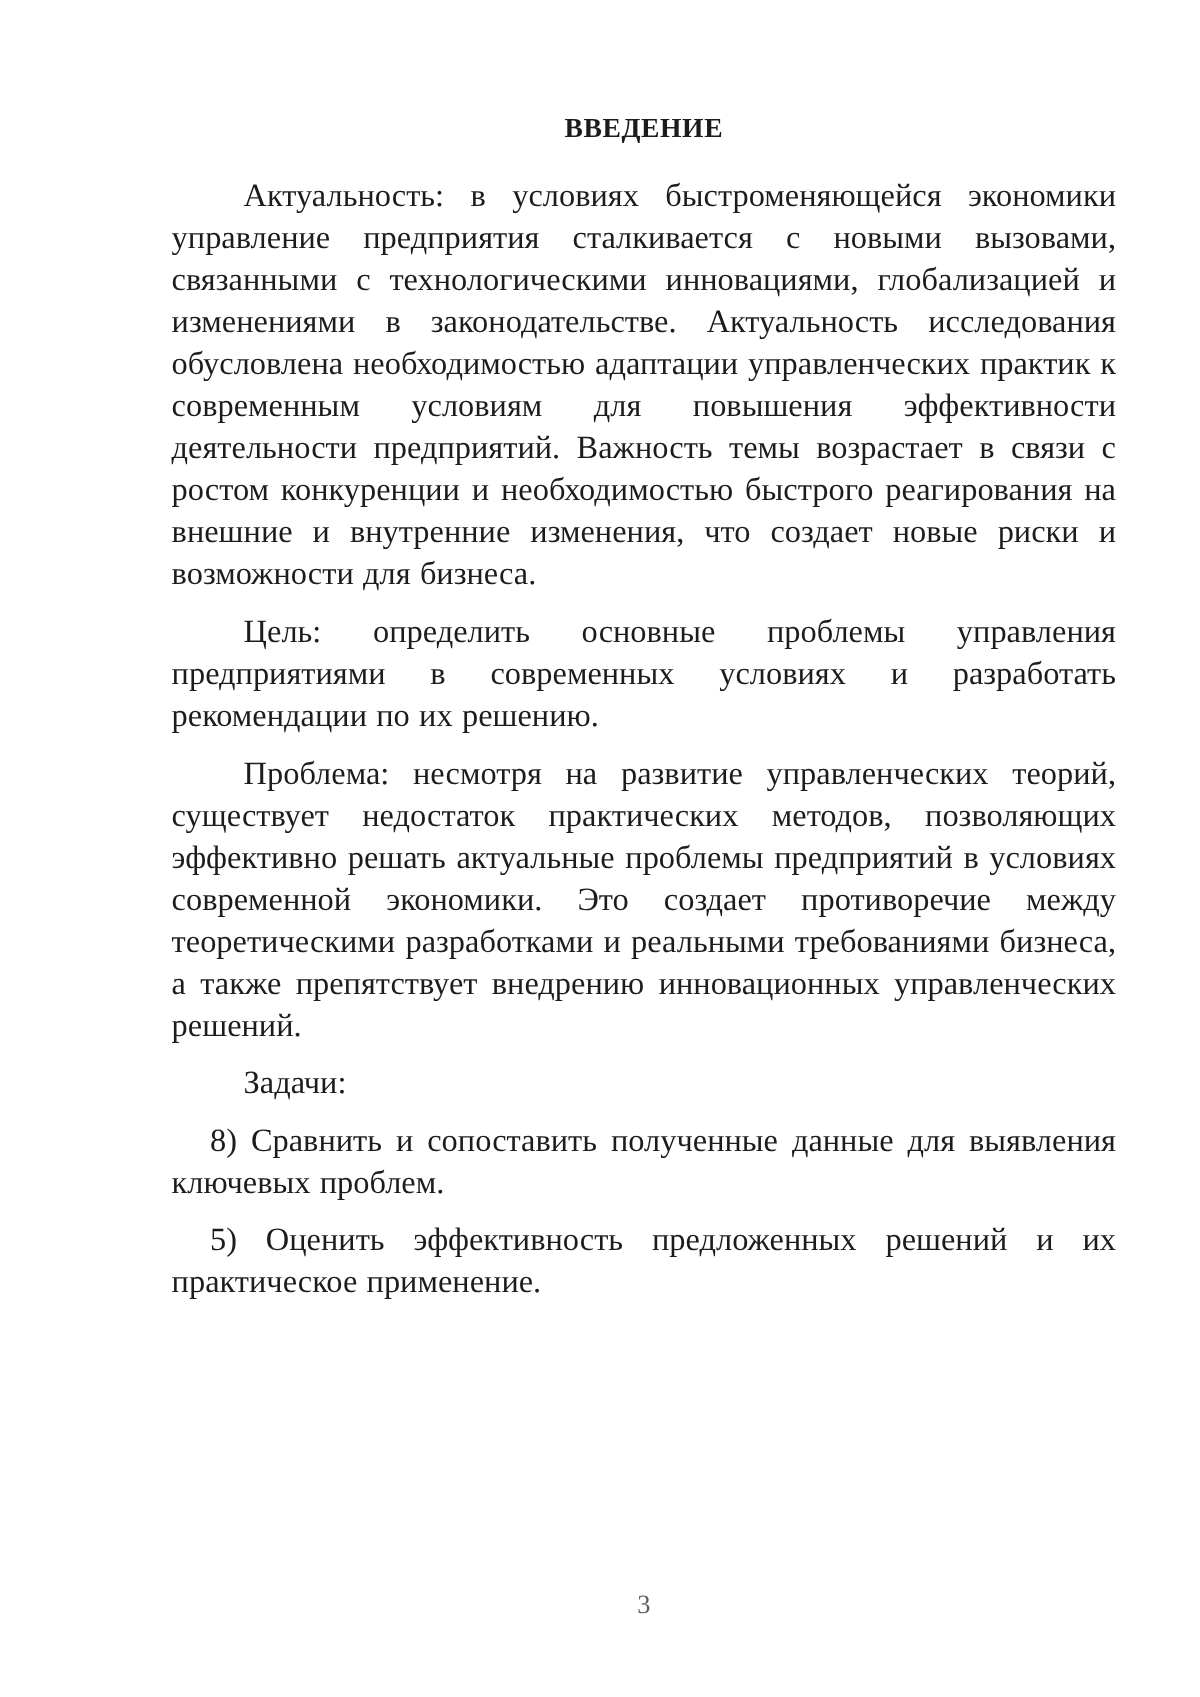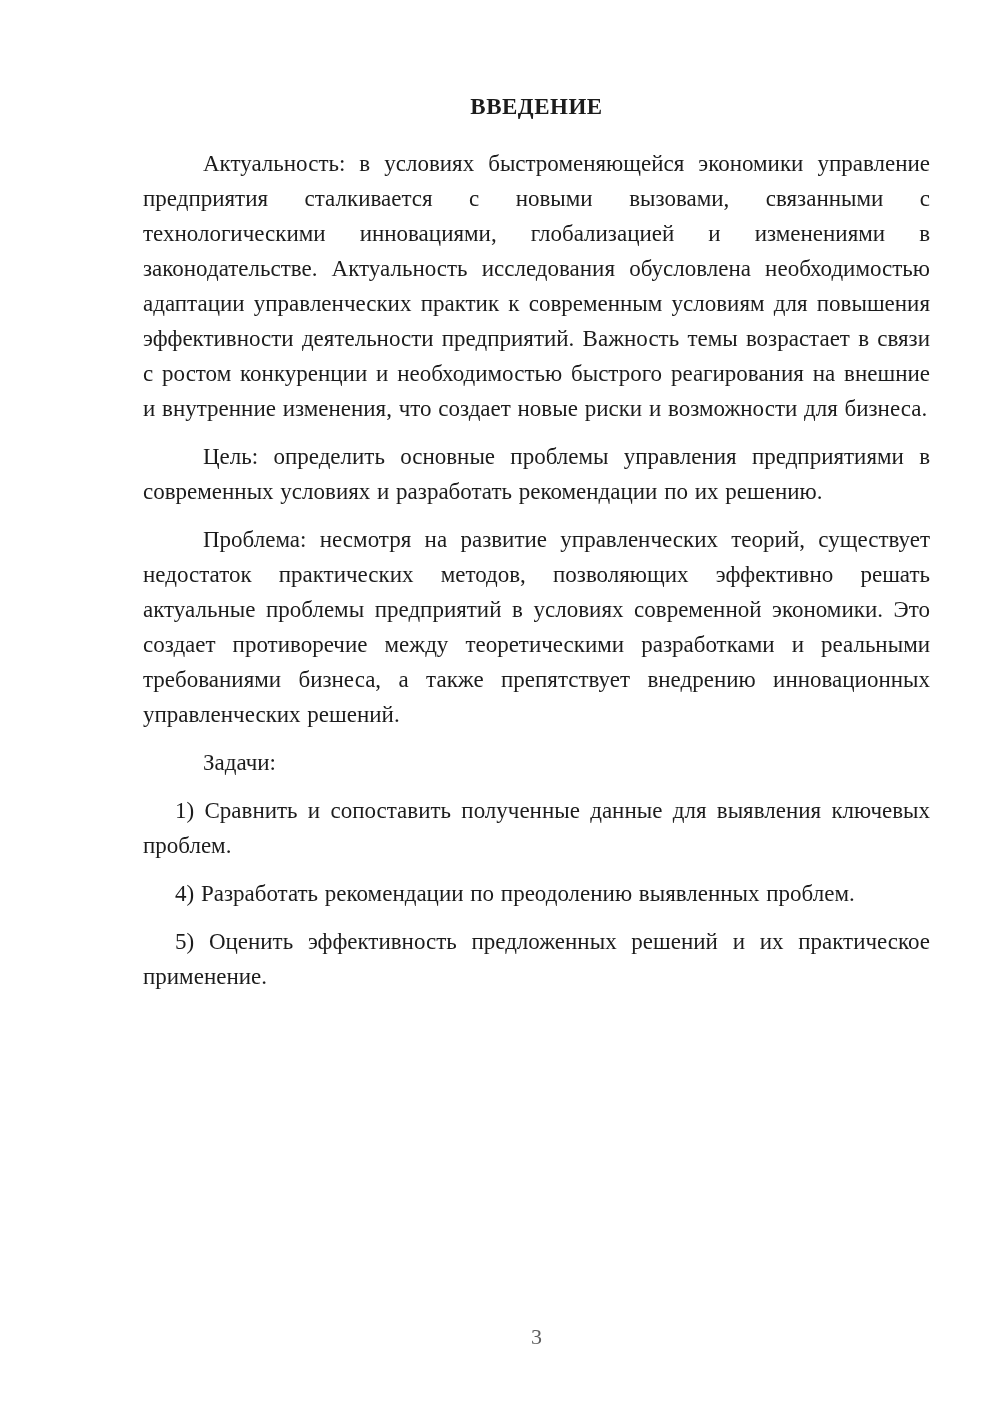--- a/index.html
+++ b/index.html
@@ -25,21 +25,21 @@
   }
   .doc-title {
     font-size: 23px;
     font-weight: bold;
     text-align: center;
     line-height: 30px;
     margin: 0 0 24px 0;
     letter-spacing: 0.5px;
   }
   .par {
-    font-size: 23px;
+    font-size: 27px;
     line-height: 35px;
     text-align: justify;
     text-indent: 60px;
     margin: 0 0 13px 0;
     word-spacing: 1px;
   }
   .par.last-left {
     text-align-last: left;
   }
   .par.list-item {
@@ -67,23 +67,22 @@
     <p class="par">Актуальность: в условиях быстроменяющейся экономики управление предприятия сталкивается с новыми вызовами, связанными с технологическими инновациями, глобализацией и изменениями в законодательстве. Актуальность исследования обусловлена необходимостью адаптации управленческих практик к современным условиям для повышения эффективности деятельности предприятий. Важность темы возрастает в связи с ростом конкуренции и необходимостью быстрого реагирования на внешние и внутренние изменения, что создает новые риски и возможности для бизнеса.</p>
 
     <p class="par last-left">Цель: определить основные проблемы управления предприятиями в современных условиях и разработать рекомендации по их решению.</p>
 
     <p class="par">Проблема: несмотря на развитие управленческих теорий, существует недостаток практических методов, позволяющих эффективно решать актуальные проблемы предприятий в условиях современной экономики. Это создает противоречие между теоретическими разработками и реальными требованиями бизнеса, а также препятствует внедрению инновационных управленческих решений.</p>
 
     <p class="par last-left">Задачи:</p>
 
 
 
-    <p class="par list-item">1) Сравнить и сопоставить полученные данные для выявления ключевых проблем.</p>
+    <p class="par list-item">8) Сравнить и сопоставить полученные данные для выявления ключевых проблем.</p>
 
-    <p class="par list-item">4) Разработать рекомендации по преодолению выявленных проблем.</p>
 
     <p class="par list-item">5) Оценить эффективность предложенных решений и их практическое применение.</p>
 
 
   </div>
 
   <div class="page-number">3</div>
 </div>
 
 </body></html>

